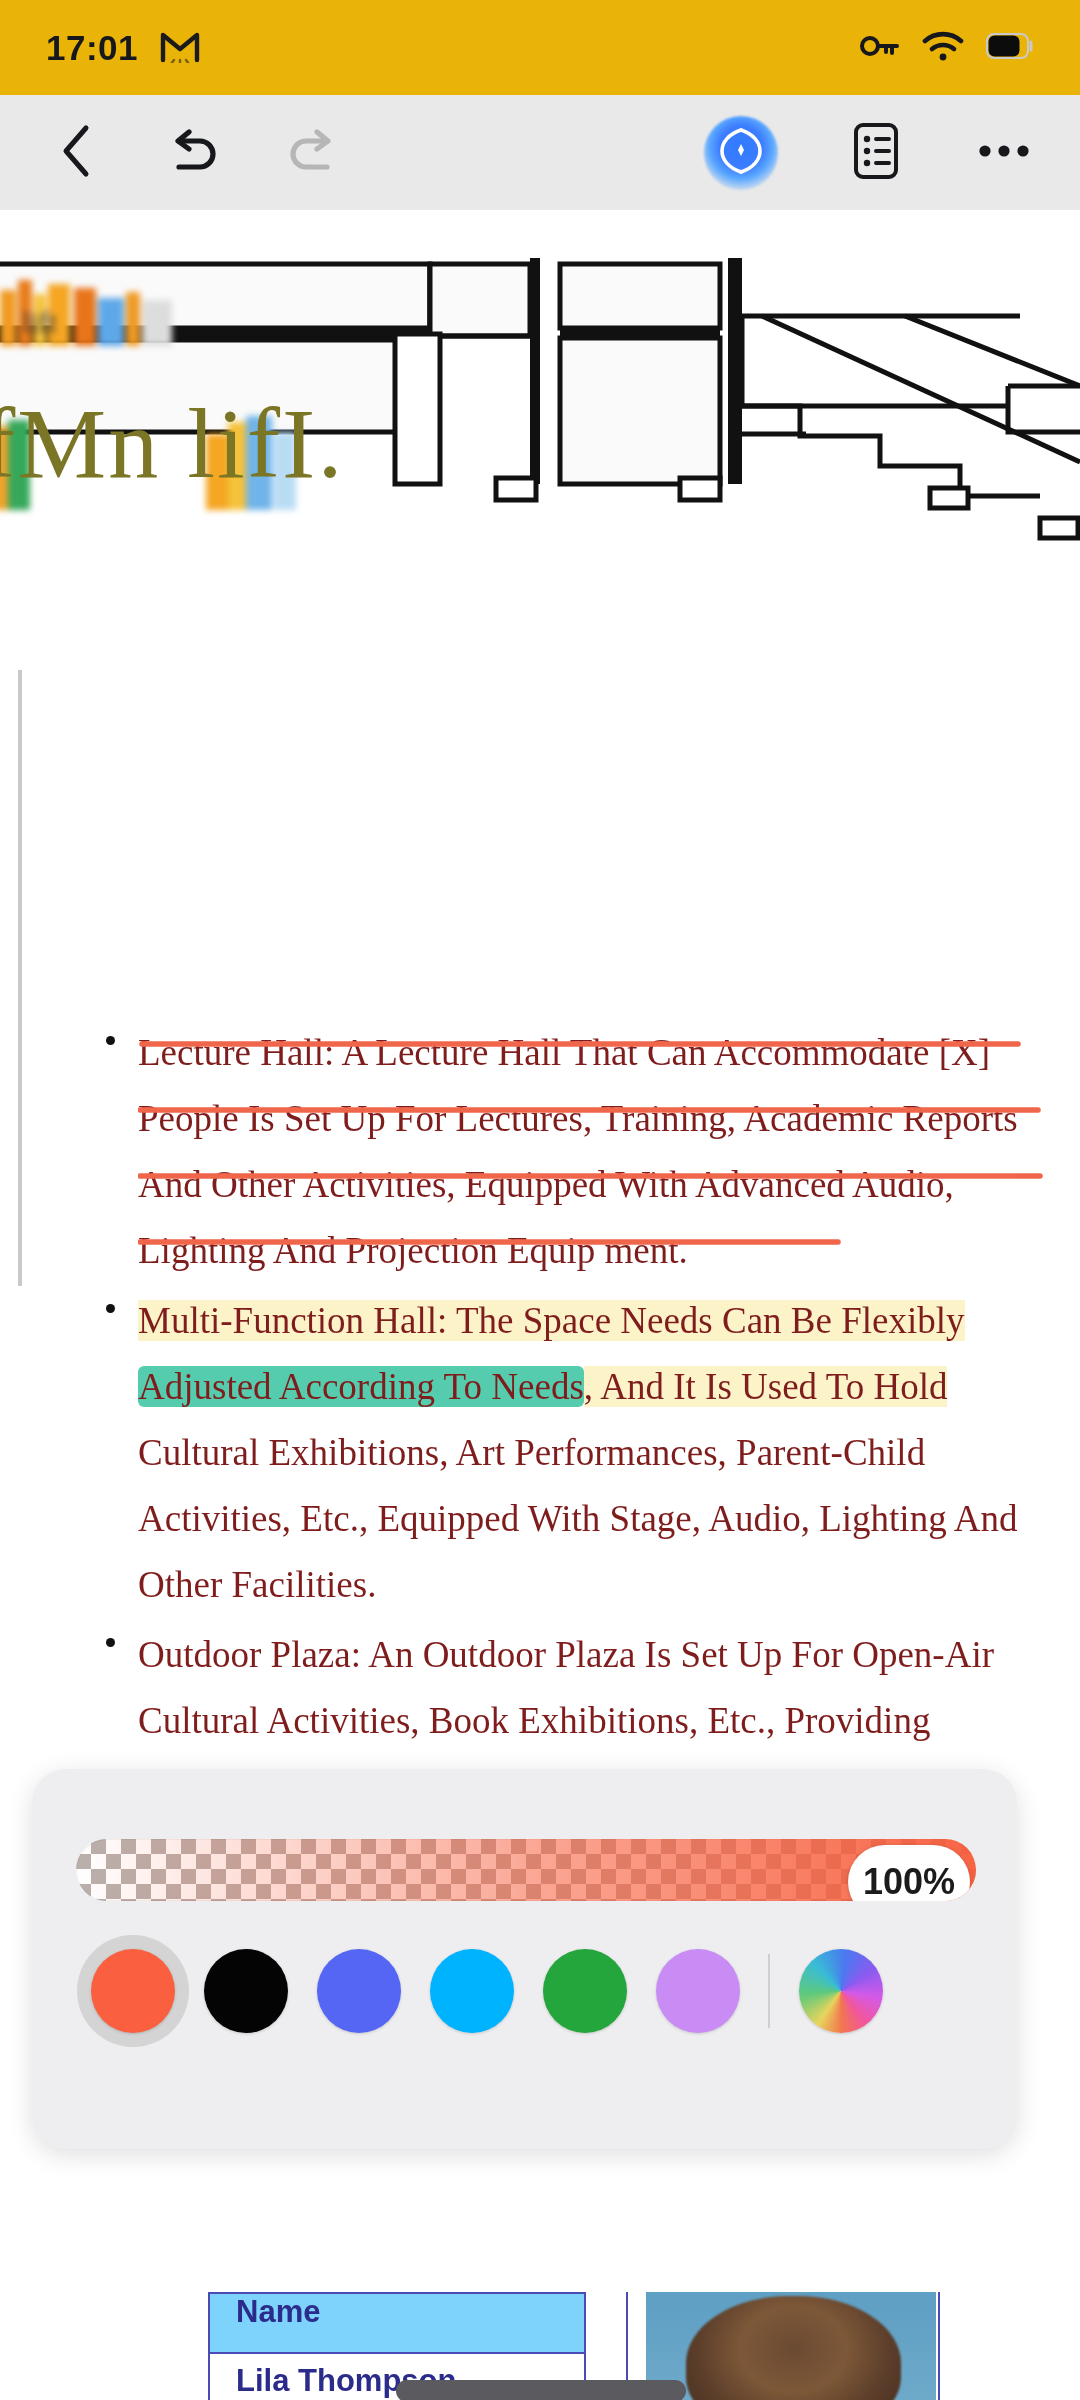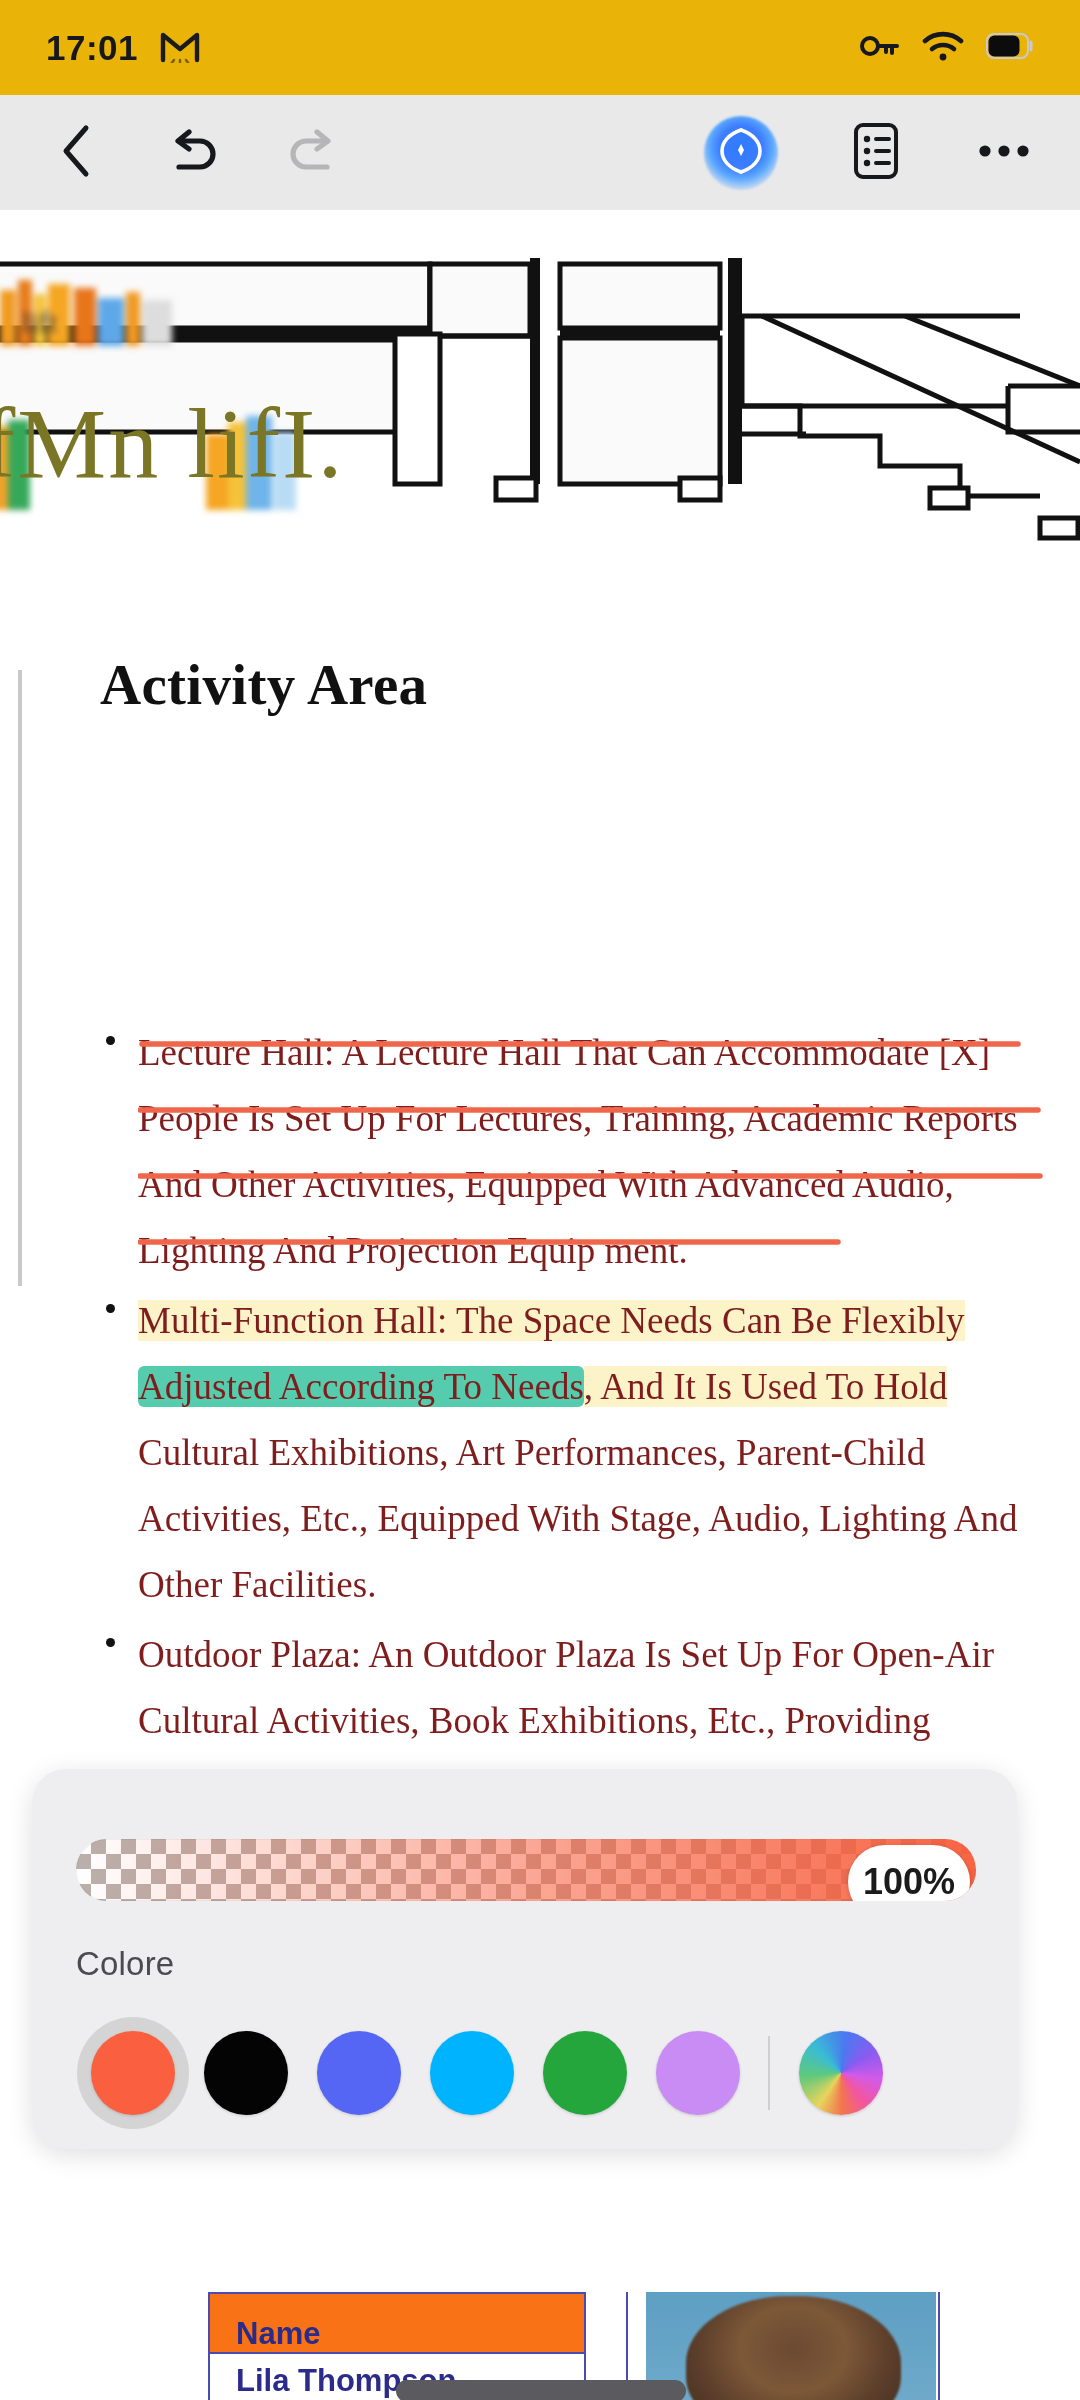--- a/index.html
+++ b/index.html
@@ -164,22 +164,22 @@
   .bottomdoc{
     position:absolute; left:0; top:2292px; width:1080px; height:108px;
     background:#ffffff; overflow:hidden; z-index:5;
   }
   .bd-page{
     position:absolute; left:200px; top:0; width:790px; height:108px;
     background:#ffffff;
   }
   .bd-hdr{
     position:absolute; left:208px; top:0; width:378px; height:62px;
-    background:#f97316; border:2px solid #4b4bb5;
-    display:flex; align-items:flex-end; padding-left:26px;
+    background:#7dd3fc; border:2px solid #4b4bb5;
+    display:flex; align-items:flex-start; padding-left:26px;
   }
   .bd-hdr span{
     font-size:31px; font-weight:700; color:#2b2b8c;
     font-family:"Liberation Sans", sans-serif;
   }
   .bd-cell{
     position:absolute; left:208px; top:62px; width:378px; height:56px;
     border:2px solid #4b4bb5; border-top:none; background:#fff;
     display:flex; align-items:center; padding-left:26px;
   }
@@ -356,21 +356,20 @@
       <rect x="238" y="16" width="18" height="88" fill="#f5c23a"></rect>
       <rect x="256" y="10" width="26" height="94" fill="#6fb4ea"></rect>
       <rect x="284" y="26" width="22" height="78" fill="#b9dcf5"></rect>
     </svg>
 
     <div class="blurtxt">fMn lifI.</div>
   </div>
 
   <div class="rail"></div>
 
-  <h1 class="title">Activity Area</h1>
 
   <div class="bullets">
 
     <div class="bullet">
       <span class="dot"></span>
       <p>
         <span class="struck">
           <span>Lecture Hall: A Lecture Hall That Can Accommodate [X] People Is Set Up For Lectures, Training, Academic Reports And Other Activities, Equipped With Advanced Audio, Lighting And Projection Equip</span>
         </span><span>ment.</span>
       </p>
@@ -416,21 +415,20 @@
 <div class="panel">
 
 
   <div class="slider-wrap">
     <div class="slider-fill"></div>
     <div class="slider-thumb">
       <span>100%</span>
     </div>
   </div>
 
-  <div class="panel-label panel-label2">Colore</div>
 
   <div class="swatches">
     <div class="sw-slot">
       <div class="sw-sel">
         <div class="sw" style="background:#FA603F"></div>
       </div>
     </div>
     <div class="sw-slot">
       <div class="sw" style="background:#040404"></div>
     </div>

